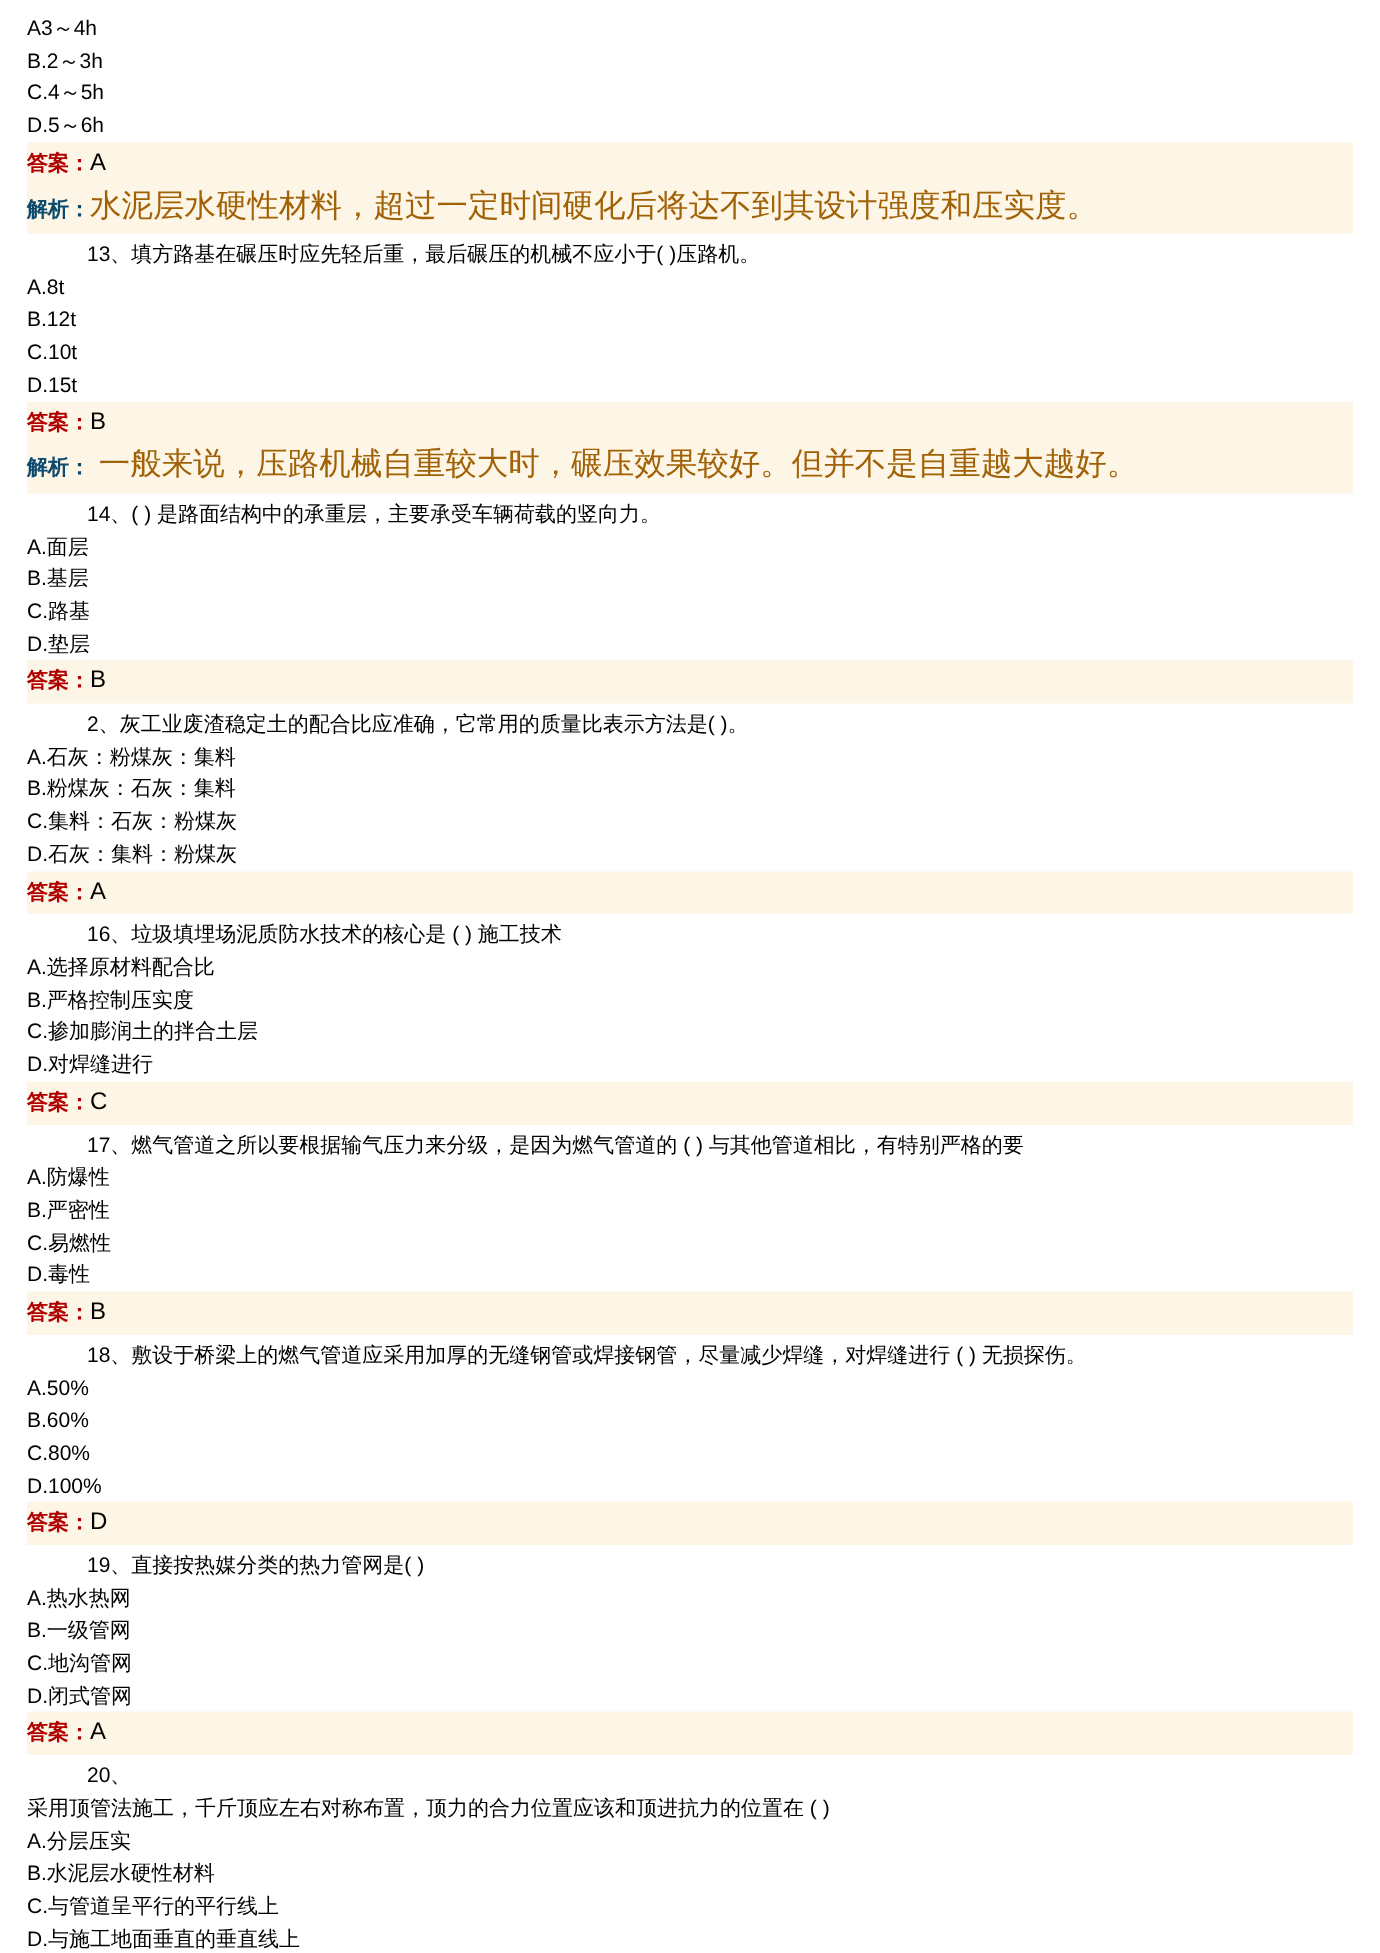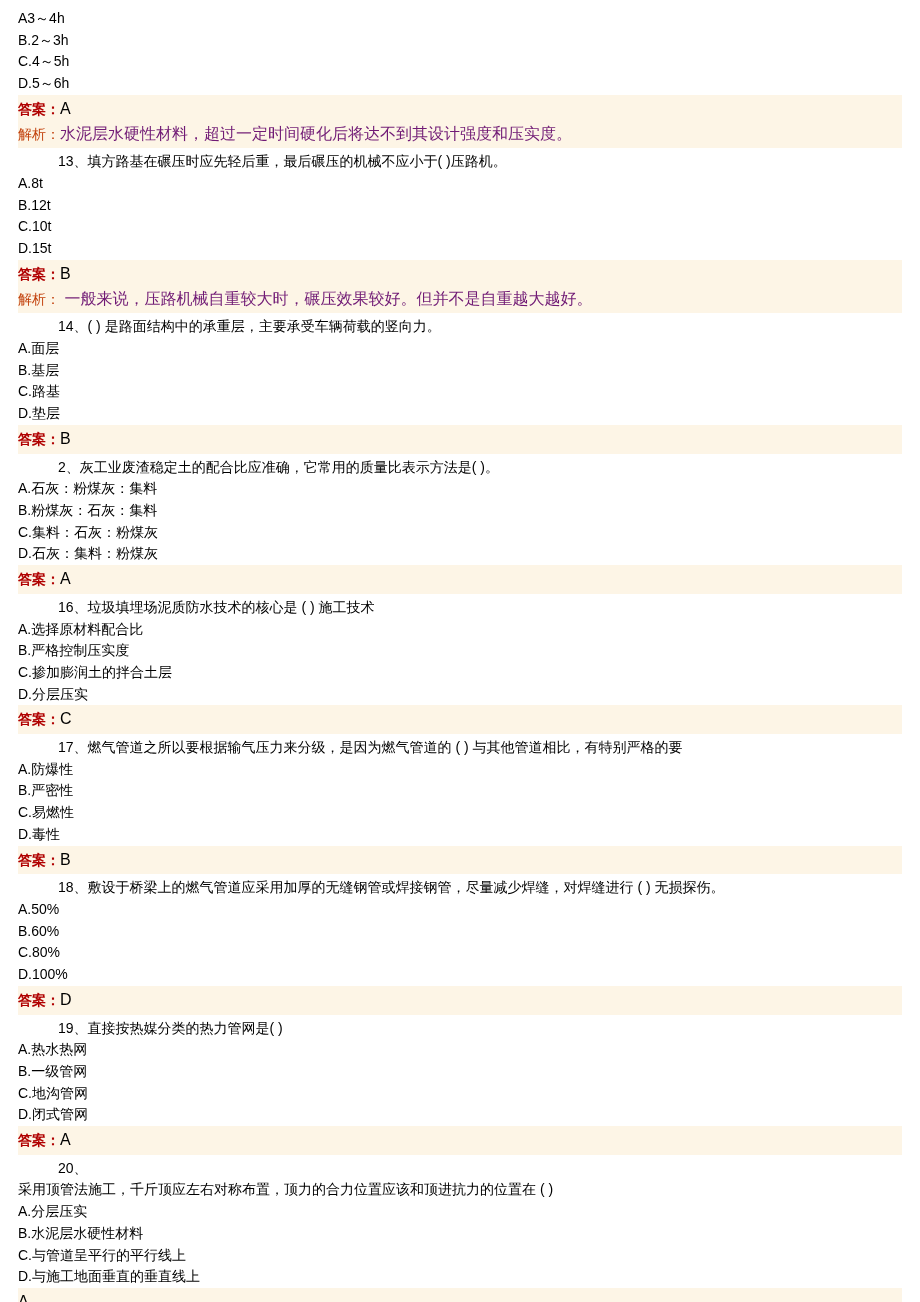--- a/index.html
+++ b/index.html
@@ -20,26 +20,26 @@
     margin: 0 0 3px 0;
   }
   .alabel {
     color: #b00000;
     font-weight: bold;
   }
   .aval {
     font-size: 16px;
   }
   .exlabel {
-    color: #c2410c;
-    font-weight: normal;
+    color: #0c4a6e;
+    font-weight: bold;
   }
   .extxt {
-    color: #701a75;
-    font-size: 16px;
+    color: #a16207;
+    font-size: 21px;
   }
 </style>
 </head>
 <body>
 
 <div class="opt">A3～4h</div>
 <div class="opt">B.2～3h</div>
 <div class="opt">C.4～5h</div>
 <div class="opt">D.5～6h</div>
 <div class="answer-bar">
@@ -72,21 +72,21 @@
 <div class="opt">C.集料：石灰：粉煤灰</div>
 <div class="opt">D.石灰：集料：粉煤灰</div>
 <div class="answer-bar">
   <span class="alabel">答案：</span><span class="aval">A</span>
 </div>
 
 <div class="q">16、垃圾填埋场泥质防水技术的核心是 (  ) 施工技术</div>
 <div class="opt">A.选择原材料配合比</div>
 <div class="opt">B.严格控制压实度</div>
 <div class="opt">C.掺加膨润土的拌合土层</div>
-<div class="opt">D.分层压实</div>
+<div class="opt">D.对焊缝进行</div>
 <div class="answer-bar">
   <span class="alabel">答案：</span><span class="aval">C</span>
 </div>
 
 <div class="q">17、燃气管道之所以要根据输气压力来分级，是因为燃气管道的 (  ) 与其他管道相比，有特别严格的要</div>
 <div class="opt">A.防爆性</div>
 <div class="opt">B.严密性</div>
 <div class="opt">C.易燃性</div>
 <div class="opt">D.毒性</div>
 <div class="answer-bar">

